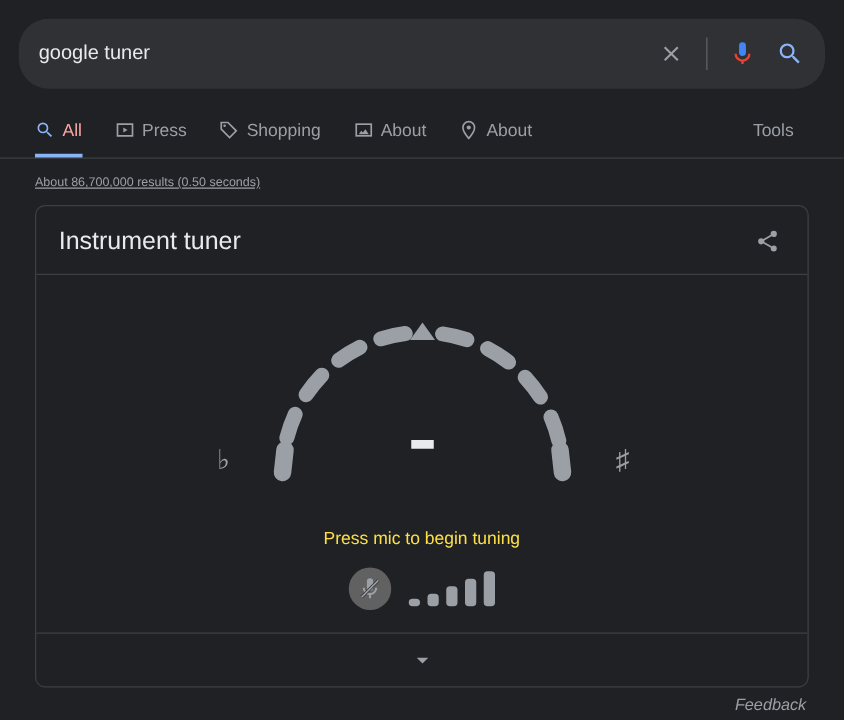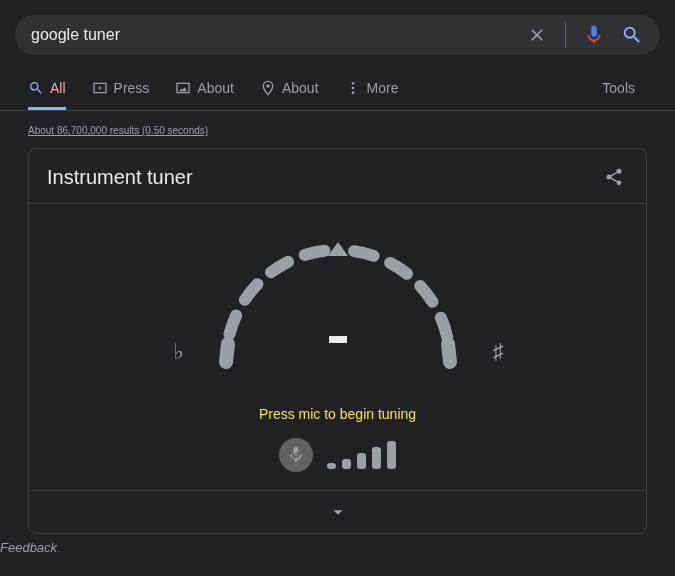--- a/index.html
+++ b/index.html
@@ -8,21 +8,21 @@
     font-family: Arial, sans-serif;
     color: #e8eaed;
     width: 675px;
     height: 576px;
     overflow: hidden;
   }
   .search-bar {
     margin: 15px 15px 10px 15px;
     background: #303134;
     border-radius: 24px;
-    height: 40px;
+    height: 56px;
     display: flex;
     align-items: center;
     padding: 0 16px;
   }
   .search-input {
     flex: 1;
     background: transparent;
     border: none;
     color: #e8eaed;
     font-size: 16px;
@@ -91,21 +91,21 @@
   .gauge-wrap { position: relative; width: 320px; height: 150px; margin-top: 10px;}
   .flat-sharp { position:absolute; color:#9aa0a6; font-size:22px; top: 105px;}
   .flat { left: -4px;} .sharp { right: -6px;}
   .center-dash { position:absolute; left:50%; top:102px; transform:translateX(-50%); width:18px; height:7px; background:#e8eaed;}
   .prompt-text { color:#fde047; font-size:14px; margin-top: 22px;}
   .mic-row { display:flex; align-items:center; gap:14px; margin-top:16px;}
   .mic-circle { width:34px; height:34px; border-radius:50%; background:#616161; display:flex; align-items:center; justify-content:center; cursor:pointer;}
   .vol-bars { display:flex; align-items:flex-end; gap:6px; }
   .vol-bars span { width:9px; background:#9aa0a6; border-radius:3px; }
   .card-footer { display:flex; justify-content:center; padding:10px 0; cursor:pointer;}
-  .feedback { color:#9aa0a6; font-size:13px; font-style:italic; padding: 6px 30px 0 0;}
+  .feedback { text-align:right; color:#9aa0a6; font-size:13px; font-style:italic; padding: 6px 30px 0 0;}
 </style>
 </head>
 <body>
 
 <div class="search-bar">
   <input class="search-input" type="text" value="google tuner" style="">
   <div class="search-icons">
     <div class="icon-btn">
       <svg width="20" height="20" viewBox="0 0 24 24">
           <path fill="#9aa0a6" d="M19 6.41 17.59 5 12 10.59 6.41 5 5 6.41 10.59 12 5 17.59 6.41 19 12 13.41 17.59 19 19 17.59 13.41 12z"></path>
@@ -140,44 +140,43 @@
         <svg width="16" height="16" viewBox="0 0 24 24">
           <path fill="none" stroke="#9aa0a6" stroke-width="2" d="M3 5h18v14H3z"></path>
           <path fill="#9aa0a6" d="M10 9l5 3-5 3z"></path>
         </svg>
       </span>
     <span>Press</span>
   </div>
   <div class="tab">
     <span class="tab-icon">
         <svg width="16" height="16" viewBox="0 0 24 24">
+          <path fill="none" stroke="#9aa0a6" stroke-width="2" d="M11 3H3v8l10 10 8-8z"></path>
+          <circle cx="7" cy="7" r="1.5" fill="#9aa0a6"></circle>
+        </svg>
+      </span>
+    <span>Shopping</span>
+  </div>
+  <div class="tab">
+    <span class="tab-icon">
+        <svg width="16" height="16" viewBox="0 0 24 24">
           <rect x="3" y="5" width="18" height="14" fill="none" stroke="#9aa0a6" stroke-width="2"></rect>
           <path fill="#9aa0a6" d="M6 17l3-4 2 2 3-4 4 6z"></path>
         </svg>
       </span>
     <span>About</span>
   </div>
   <div class="tab">
     <span class="tab-icon">
         <svg width="16" height="16" viewBox="0 0 24 24">
           <path fill="none" stroke="#9aa0a6" stroke-width="2" d="M12 2a7 7 0 0 0-7 7c0 5 7 13 7 13s7-8 7-13a7 7 0 0 0-7-7z"></path>
           <circle cx="12" cy="9" r="2.5" fill="#9aa0a6"></circle>
         </svg>
       </span>
     <span>About</span>
-  </div>
-  <div class="tab">
-    <span class="tab-icon">
-        <svg width="16" height="16" viewBox="0 0 24 24">
-          <circle cx="12" cy="5" r="2" fill="#9aa0a6"></circle>
-          <circle cx="12" cy="12" r="2" fill="#9aa0a6"></circle>
-          <circle cx="12" cy="19" r="2" fill="#9aa0a6"></circle>
-        </svg>
-      </span>
-    <span>More</span>
   </div>
   <div class="tools-link">Tools</div>
 </div>
 
 <div class="results-stats">About 86,700,000 results (0.50 seconds)</div>
 
 <div class="card">
   <div class="card-header">
     <div class="card-title">Instrument tuner</div>
     <div class="icon-btn">

